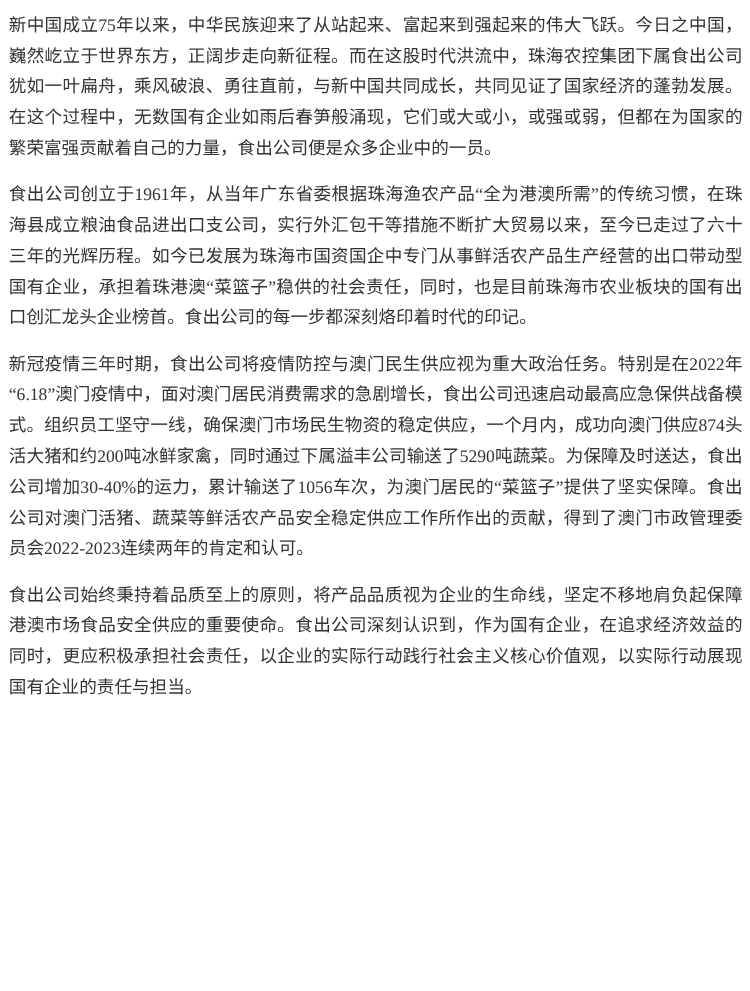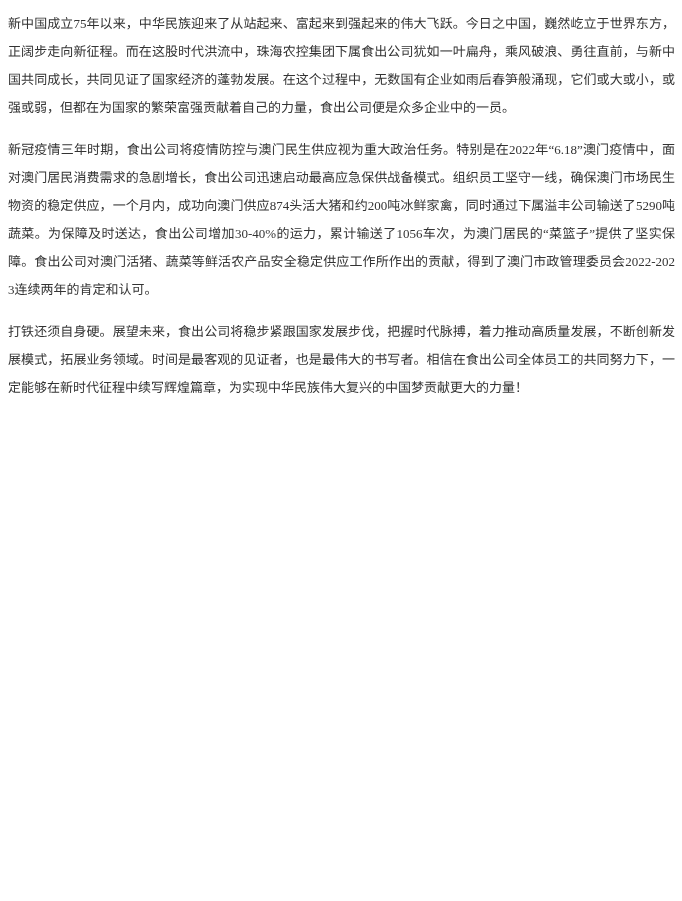--- a/index.html
+++ b/index.html
@@ -12,31 +12,32 @@
     background: #ffffff;
     overflow: hidden;
     box-sizing: border-box;
   }
   .article {
     box-sizing: border-box;
     width: 682px;
     padding: 10px 7px 0 8px;
     color: #333333;
     font-family: "Liberation Serif", "DejaVu Serif", serif;
-    font-size: 13px;
+    font-size: 16px;
     line-height: 28px;
     text-align: justify;
     text-justify: inter-ideograph;
     word-break: break-all;
   }
   .article p {
     margin: 0 0 14px 0;
     padding: 0;
   }
 </style>
 </head>
 <body>
 
 <main class="article">
   <p>新中国成立75年以来，中华民族迎来了从站起来、富起来到强起来的伟大飞跃。今日之中国，巍然屹立于世界东方，正阔步走向新征程。而在这股时代洪流中，珠海农控集团下属食出公司犹如一叶扁舟，乘风破浪、勇往直前，与新中国共同成长，共同见证了国家经济的蓬勃发展。在这个过程中，无数国有企业如雨后春笋般涌现，它们或大或小，或强或弱，但都在为国家的繁荣富强贡献着自己的力量，食出公司便是众多企业中的一员。</p>
+  <p>食出公司创立于1961年，从当年广东省委根据珠海渔农产品“全为港澳所需”的传统习惯，在珠海县成立粮油食品进出口支公司，实行外汇包干等措施不断扩大贸易以来，至今已走过了六十三年的光辉历程。如今已发展为珠海市国资国企中专门从事鲜活农产品生产经营的出口带动型国有企业，承担着珠港澳“菜篮子”稳供的社会责任，同时，也是目前珠海市农业板块的国有出口创汇龙头企业榜首。食出公司的每一步都深刻烙印着时代的印记。</p>
   <p>新冠疫情三年时期，食出公司将疫情防控与澳门民生供应视为重大政治任务。特别是在2022年“6.18”澳门疫情中，面对澳门居民消费需求的急剧增长，食出公司迅速启动最高应急保供战备模式。组织员工坚守一线，确保澳门市场民生物资的稳定供应，一个月内，成功向澳门供应874头活大猪和约200吨冰鲜家禽，同时通过下属溢丰公司输送了5290吨蔬菜。为保障及时送达，食出公司增加30-40%的运力，累计输送了1056车次，为澳门居民的“菜篮子”提供了坚实保障。食出公司对澳门活猪、蔬菜等鲜活农产品安全稳定供应工作所作出的贡献，得到了澳门市政管理委员会2022-2023连续两年的肯定和认可。</p>
-  <p>打铁还须自身硬。展望未来，食出公司将稳步紧跟国家发展步伐，把握时代脉搏，着力推动高质量发展，不断创新发展模式，拓展业务领域。时间是最客观的见证者，也是最伟大的书写者。相信在食出公司全体员工的共同努力下，一定能够在新时代征程中续写辉煌篇章，为实现中华民族伟大复兴的中国梦贡献更大的力量！</p>
+  <p>食出公司始终秉持着品质至上的原则，将产品品质视为企业的生命线，坚定不移地肩负起保障港澳市场食品安全供应的重要使命。食出公司深刻认识到，作为国有企业，在追求经济效益的同时，更应积极承担社会责任，以企业的实际行动践行社会主义核心价值观，以实际行动展现国有企业的责任与担当。</p>
 </main>
 
 </body></html>

